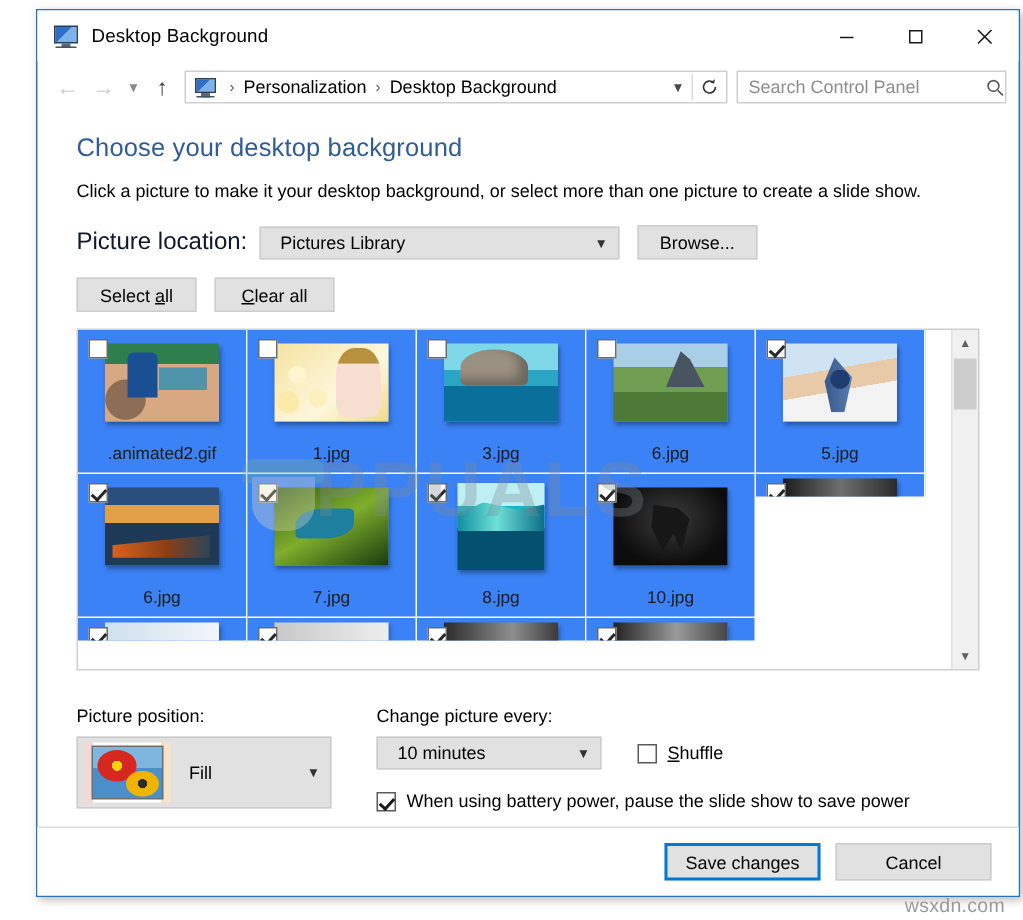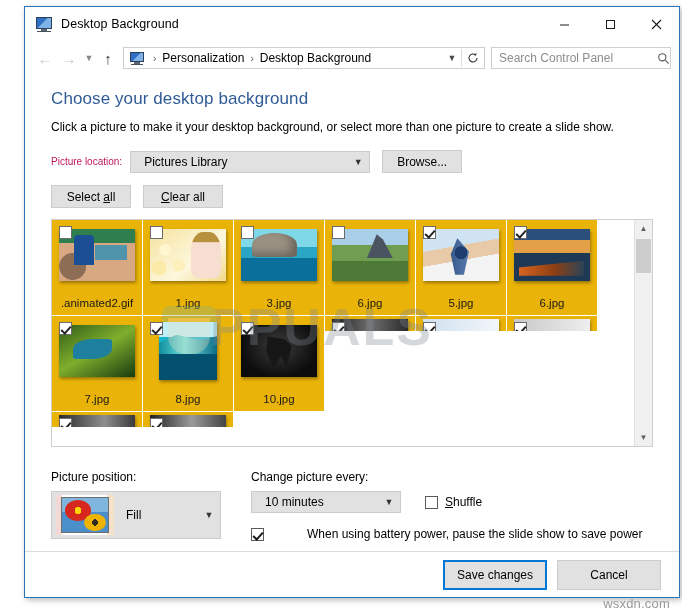--- a/index.html
+++ b/index.html
@@ -129,21 +129,21 @@
   }
   .subtitle{
     font-size:12px;color:#000;
     margin-top:11px;
   }
 
   .row-loc{
     display:flex;align-items:center;
     margin-top:16px;
   }
-  .lbl{font-size:10px;color:#be185d;}
+  .lbl{font-size:16px;color:#0f172a;}
   .combo{
     background:#e1e1e1;
     border:1px solid #cccccc;
     height:22px;
     display:flex;align-items:center;
     box-sizing:border-box;
     cursor:default;
   }
   .combo .txt{padding-left:13px;font-size:12px;flex:1;white-space:nowrap;overflow:hidden;}
   .combo .chev{width:22px;text-align:center;color:#333;font-size:9px;}
@@ -177,23 +177,23 @@
   .list-inner{
     flex:1;
     position:relative;
     overflow:hidden;
   }
   .grid{
     display:flex;flex-wrap:wrap;
     align-content:flex-start;
   }
   .cell{
-    width:91px;height:96px;
-    box-sizing:border-box;
-    background:#eab308;
+    width:113px;height:96px;
+    box-sizing:border-box;
+    background:#3b82f6;
     border-right:1px solid #ffffff;
     border-bottom:1px solid #ffffff;
     position:relative;
     cursor:default;
   }
   .cell .chk{
     position:absolute;left:7px;top:6px;
     width:13px;height:13px;
     background:#ffffff;
     border:1px solid #6b6b6b;
@@ -334,35 +334,35 @@
     cursor:default;
   }
   .cbox.on::after{
     content:"";position:absolute;left:3px;top:1px;
     width:4px;height:8px;
     border:solid #1a1a1a;border-width:0 2px 2px 0;
     transform:rotate(42deg);
   }
   .chk-lbl{font-size:12px;margin-left:7px;}
   .shuffle-row{margin-left:24px;display:flex;align-items:center;}
-  .battery-row{margin-top:14px;display:flex;align-items:center;gap:36px;}
+  .battery-row{margin-top:14px;display:flex;align-items:center;}
 
   
   .footer{
     position:absolute;
     left:0;right:0;bottom:0;
     height:46px;
     border-top:1px solid #dcdcdc;
     background:#ffffff;
     display:flex;align-items:center;justify-content:flex-end;
     padding-right:18px;box-sizing:border-box;
     gap:10px;
   }
   .fbtn{
-    width:104px;height:30px;
+    width:104px;height:25px;
     background:#e1e1e1;
     border:1px solid #cccccc;
     font-family:inherit;font-size:12px;color:#000;
     display:flex;align-items:center;justify-content:center;
     box-sizing:border-box;cursor:default;
   }
   .fbtn.default{
     border:2px solid #0078d7;
     background:#e1e1e1;
   }

